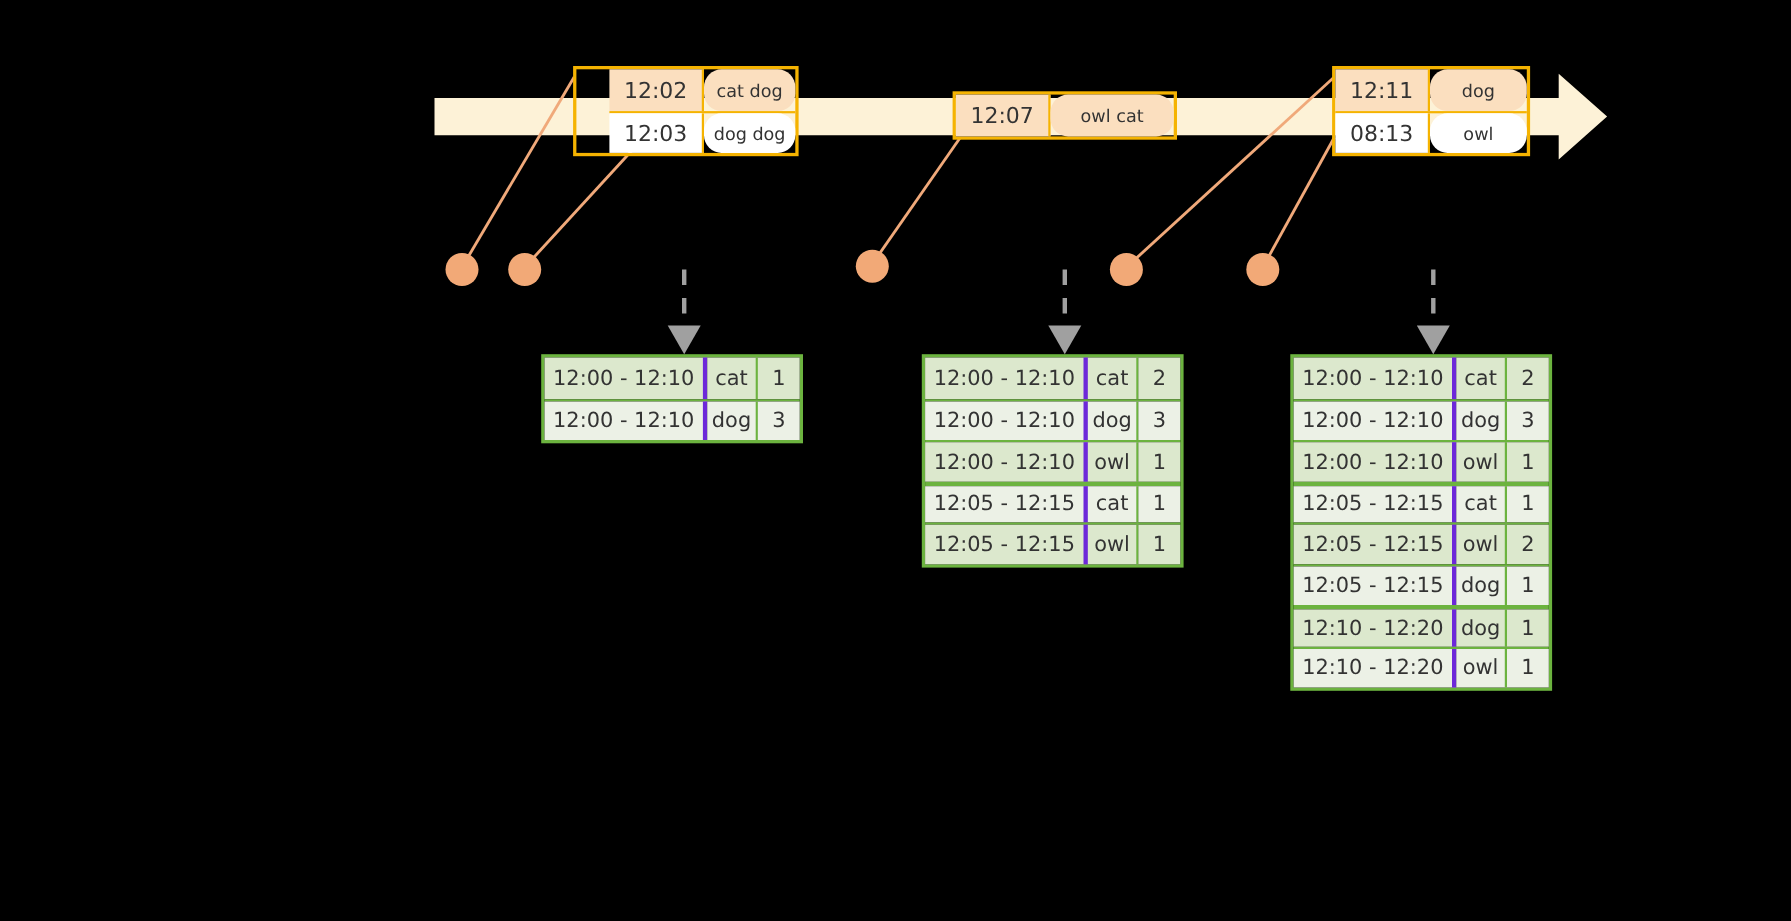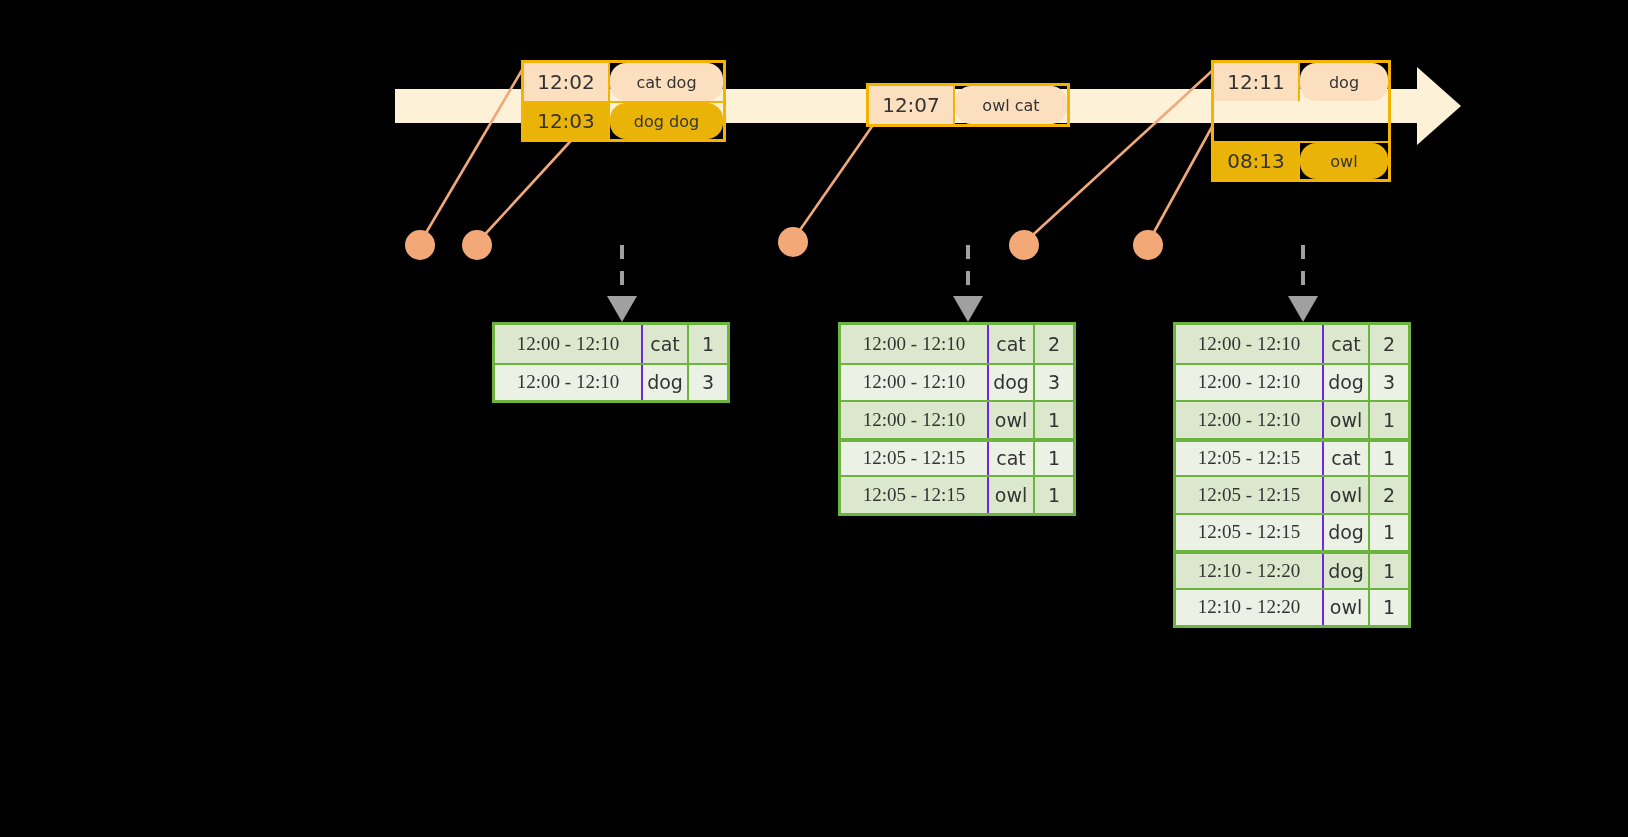--- a/index.html
+++ b/index.html
@@ -56,21 +56,21 @@
     flex: 1;
     display: flex;
     align-items: center;
     justify-content: center;
     font-size: 16px;
     color: #333333;
     box-sizing: border-box;
     border-radius: 16px;
   }
   .shade-a .evt-time, .shade-a .evt-words { background: #FBDFBF; }
-  .shade-b .evt-time, .shade-b .evt-words { background: #eab308; }
+  .shade-b .evt-time, .shade-b .evt-words { background: #ffffff; }
 
   
   .gtable {
     position: absolute;
     border: 3px solid #6CB33F;
     box-sizing: border-box;
     display: flex;
     flex-direction: column;
   }
   .grow {
@@ -81,21 +81,21 @@
   .grow + .grow { border-top: 2px solid #6CB33F; }
   .grow.sep { border-top: 4px solid #6CB33F; }
   .gcell {
     display: flex;
     align-items: center;
     justify-content: center;
     font-size: 19px;
     color: #333333;
     box-sizing: border-box;
   }
-  .gwin { width: 148px; border-right: 2px solid #6d28d9; font-family: Liberation Serif, serif; }
+  .gwin { width: 148px; border-right: 4px solid #6d28d9; }
   .gkey { width: 46px; border-right: 2px solid #6CB33F; }
   .gcnt { width: 38px; }
   .gshade-a .gcell { background: #DCE8CD; }
   .gshade-b .gcell { background: #ECF1E6; }
 </style>
 </head>
 <body>
 
 <div id="stage">
 
@@ -126,39 +126,39 @@
       <line x1="968" y1="245" x2="968" y2="300"></line>
       <line x1="1303" y1="245" x2="1303" y2="300"></line>
     </g>
     <g fill="#A0A0A0">
       <path d="M 607 296 L 637 296 L 622 322 Z"></path>
       <path d="M 953 296 L 983 296 L 968 322 Z"></path>
       <path d="M 1288 296 L 1318 296 L 1303 322 Z"></path>
     </g>
   </svg>
 
-  <div class="evt-group" style="left:521px; top:60px; width:205px;">
+  <div class="evt-group" style="left:521px; top:60px; width:205px;padding-left:30px;">
     <div class="evt-row shade-a">
       <div class="gcellx evt-time">12:02</div>
       <div class="evt-words">cat dog</div>
     </div>
     <div class="evt-row shade-b">
       <div class="evt-time">12:03</div>
       <div class="evt-words">dog dog</div>
     </div>
   </div>
 
   <div class="evt-group" style="left:866px; top:83px; width:204px;">
     <div class="evt-row shade-a">
       <div class="evt-time">12:07</div>
       <div class="evt-words">owl cat</div>
     </div>
   </div>
 
-  <div class="evt-group" style="left:1211px; top:60px; width:180px;gap:40px;">
+  <div class="evt-group" style="left:1211px; top:60px; width:180px;">
     <div class="evt-row shade-a">
       <div class="evt-time">12:11</div>
       <div class="evt-words">dog</div>
     </div>
     <div class="evt-row shade-b">
       <div class="evt-time">08:13</div>
       <div class="evt-words">owl</div>
     </div>
   </div>
 

